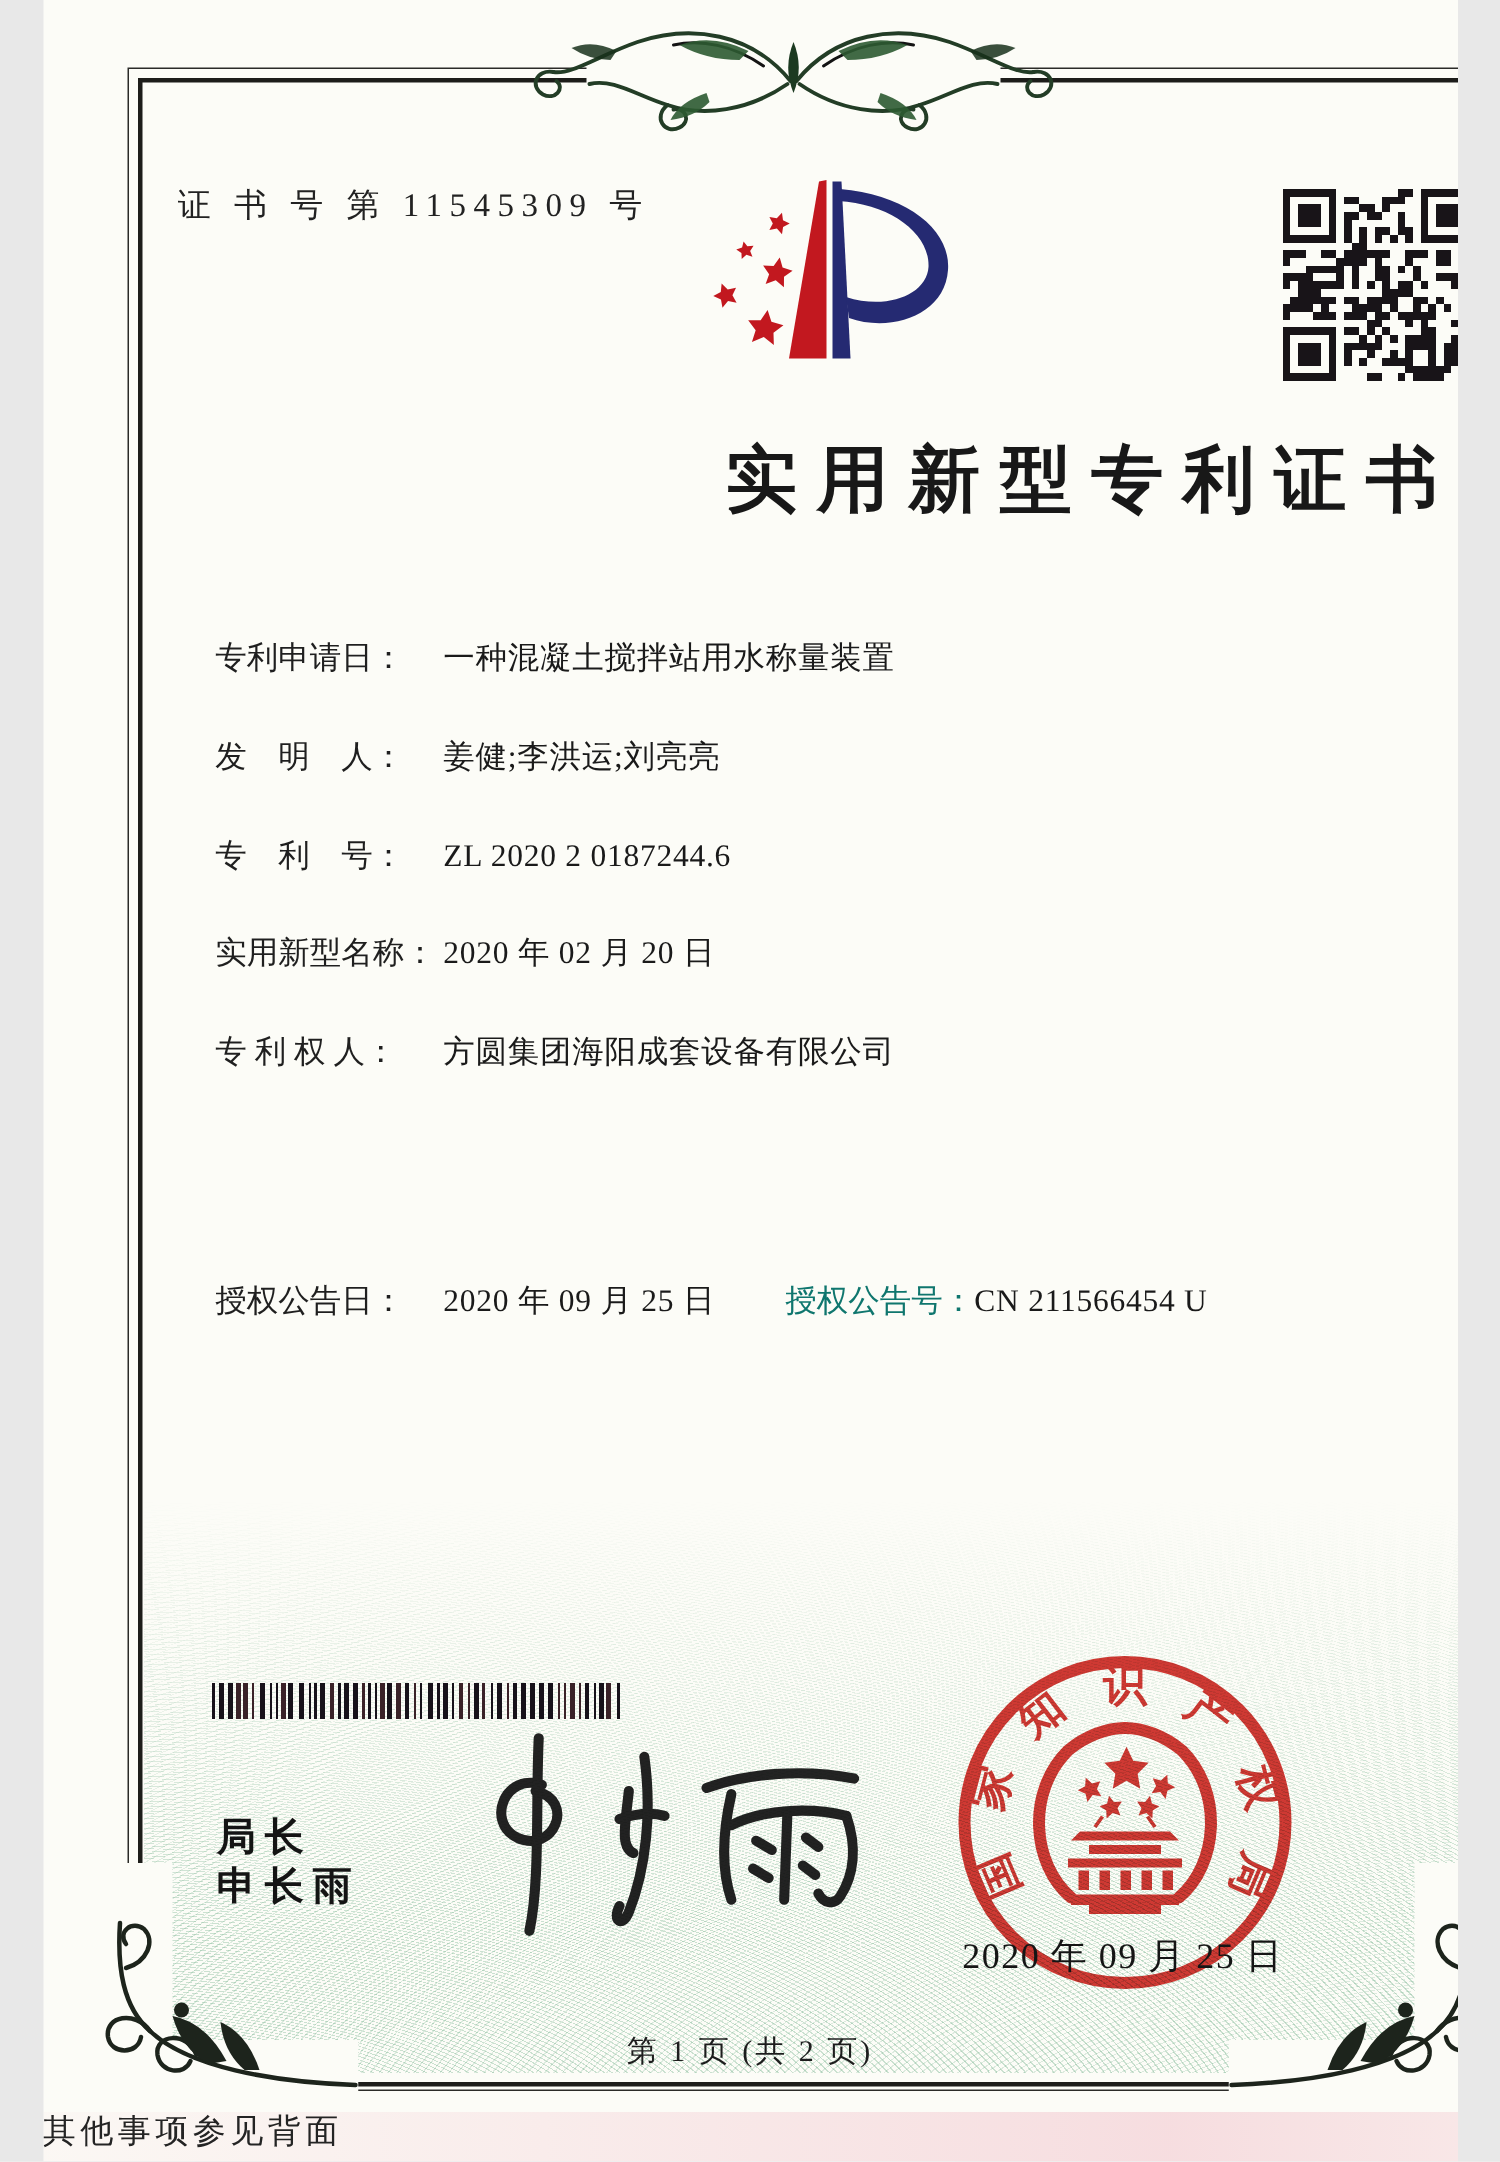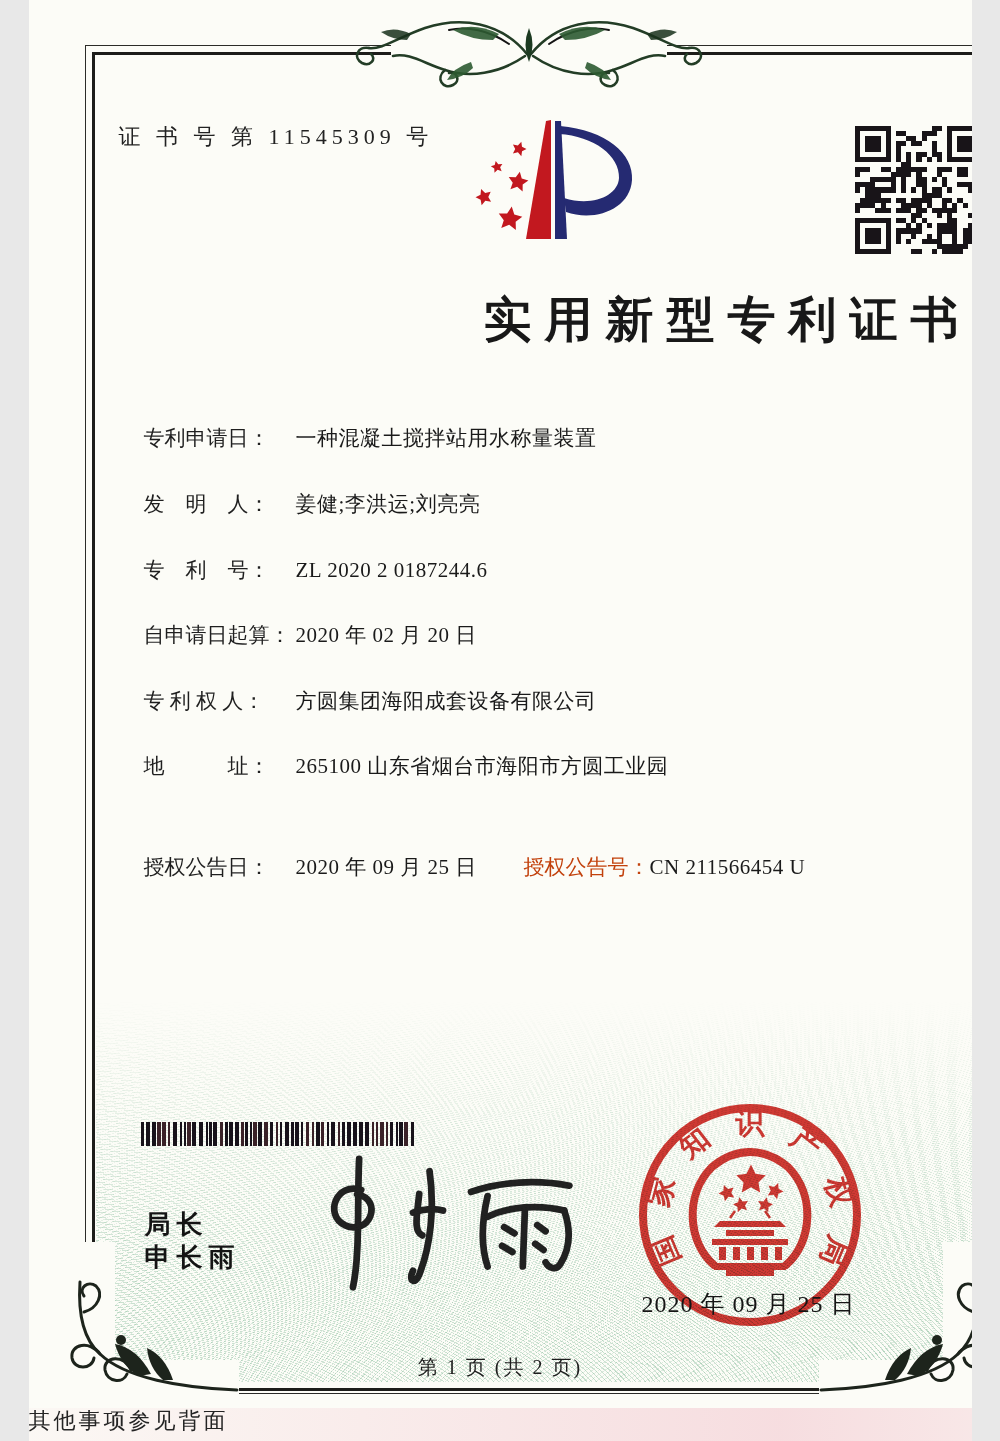--- a/index.html
+++ b/index.html
@@ -26,21 +26,21 @@
     background:linear-gradient(to right, rgba(236,170,188,.05), rgba(233,150,170,.30) 75%, rgba(233,150,170,.18));}
   .cert-no{position:absolute;left:90px;top:122px;font-size:22px;letter-spacing:5px;color:#222;}
   .logo{position:absolute;left:425px;top:106px;width:200px;height:160px;}
   .qr{position:absolute;left:826px;top:126px;width:128px;height:128px;}
   .title{position:absolute;left:0;top:288px;width:100%;margin:0;text-align:right;
     font-size:48px;font-weight:700;letter-spacing:13px;padding-left:4px;box-sizing:border-box;color:#181818;}
   .row{position:absolute;left:115px;font-size:21px;white-space:nowrap;z-index:2;}
   .row .lab{display:inline-block;width:152px;white-space:pre;color:#1f1f1f;}
   .row .val{letter-spacing:.5px;color:#1a1a1a;margin-top:39px;}
   .row .val.wide{display:inline-block;width:228px;}
-  .row .lab2{display:inline-block;white-space:pre;color:#c2410c;}
+  .row .lab2{display:inline-block;white-space:pre;color:#0f766e;}
   .body-text{position:absolute;left:113px;top:852px;width:778px;font-size:19.5px;
     line-height:31.5px;text-align:justify;z-index:2;color:#1b1b1b;}
   .body-text p{margin:0;text-indent:2em;}
   .barcode{position:absolute;left:112px;top:1122px;width:276px;height:24px;z-index:2;}
   .director{position:absolute;left:116px;z-index:2;
     font-family:"Liberation Sans","DejaVu Sans",sans-serif;font-weight:600;
     font-size:26px;letter-spacing:6px;color:#141414;}
   .director.l1{top:1196px;margin-top:11px;} .director.l2{top:1240px;}
   .signature{position:absolute;left:268px;top:1148px;width:290px;height:150px;z-index:2;}
   .seal{position:absolute;left:589px;top:1083px;width:264px;height:264px;z-index:3;
@@ -450,27 +450,24 @@
   <div class="row" style="top:424px">
     <span class="lab">专利申请日：</span><span class="val">一种混凝土搅拌站用水称量装置</span>
   </div>
   <div class="row" style="top:490px">
     <span class="lab">发　明　人：</span><span class="val">姜健;李洪运;刘亮亮</span>
   </div>
   <div class="row" style="top:556px">
     <span class="lab">专　利　号：</span><span class="val">ZL 2020 2 0187244.6</span>
   </div>
   <div class="row" style="top:621px">
-    <span class="lab">自申请日起算：</span><span class="val">2020 年 02 月 20 日</span>
+    <span class="lab">实用新型名称：</span><span class="val">2020 年 02 月 20 日</span>
   </div>
   <div class="row" style="top:687px">
     <span class="lab">专 利 权 人：</span><span class="val">方圆集团海阳成套设备有限公司</span>
-  </div>
-  <div class="row" style="top:752px">
-    <span class="lab">地　　　址：</span><span class="val">265100  山东省烟台市海阳市方圆工业园</span>
   </div>
   <div class="row" style="top:814px">
     <span class="lab">授权公告日：</span><span class="val wide">2020 年 09 月 25 日</span><span class="lab2">授权公告号：</span><span class="val">CN 211566454 U</span>
   </div>
 
   <div class="body-text">
   </div>
 
   <svg class="barcode" id="barcode" viewBox="0 0 276 24" preserveAspectRatio="none" shape-rendering="crispEdges">
       <rect x="0" y="0" width="2.5" height="24" fill="#17121a"></rect>

